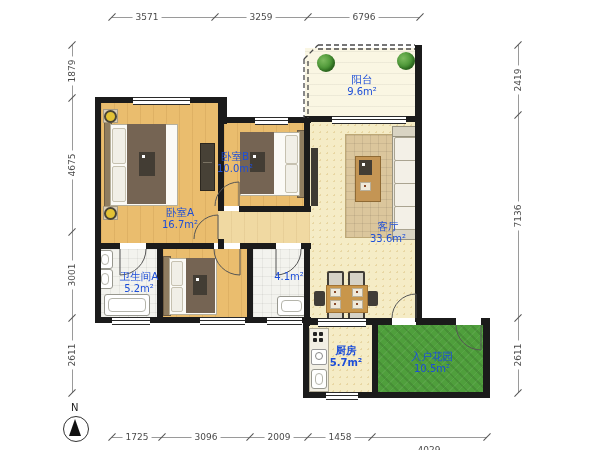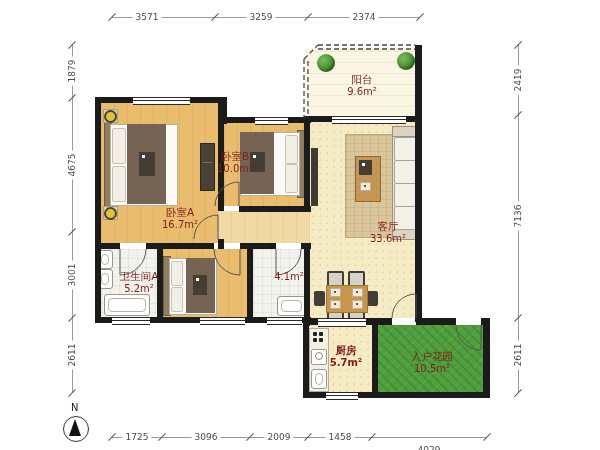--- a/index.html
+++ b/index.html
@@ -23,21 +23,21 @@
     background-image:repeating-linear-gradient(0deg,rgba(0,0,0,0.05) 0 1px,transparent 1px 11px);}
   .floor-garden{background:#4f9f3c;
     background-image:repeating-linear-gradient(45deg,rgba(0,0,0,0.10) 0 2px,transparent 2px 7px),
                      repeating-linear-gradient(-45deg,rgba(255,255,255,0.06) 0 1px,transparent 1px 6px);}
   
   .win-h{position:absolute;height:6px;background:#fff;border-top:1px solid #2a2a2a;border-bottom:1px solid #2a2a2a;}
   .win-h::after{content:"";position:absolute;left:0;right:0;top:2px;height:1px;background:#2a2a2a;}
   .win-h7{position:absolute;height:7px;background:#fff;border-top:1px solid #2a2a2a;border-bottom:1px solid #2a2a2a;}
   .win-h7::after{content:"";position:absolute;left:0;right:0;top:2px;height:1px;background:#2a2a2a;}
   
-  .room-label{position:absolute;width:84px;text-align:center;color:#7f1d1d;pointer-events:none;}
+  .room-label{position:absolute;width:84px;text-align:center;color:#1d4ed8;pointer-events:none;}
   .rname{font-size:10.5px;line-height:13px;}
   .rarea{font-size:10px;line-height:12px;}
   
   .dim-line-h{position:absolute;height:1px;background:#9a9a9a;}
   .dim-line-v{position:absolute;width:1px;background:#9a9a9a;}
   .tick{position:absolute;width:10px;height:1px;background:#555;transform:translate(-50%,-50%) rotate(-45deg);}
   .dim-lbl{position:absolute;font-size:9px;color:#4a4a4a;background:#fff;padding:0 3px;
            transform:translate(-50%,-50%);white-space:nowrap;}
   .dim-lbl-v{position:absolute;font-size:9px;color:#4a4a4a;background:#fff;padding:0 3px;
            transform:translate(-50%,-50%) rotate(-90deg);white-space:nowrap;}
@@ -284,21 +284,21 @@
     <div class="rarea">10.5m²</div>
   </div>
 
   <div class="dim-line-h" style="left:112px;top:17px;width:308px;"></div>
   <i class="tick" style="left:112px;top:17px;"></i>
     <i class="tick" style="left:215px;top:17px;"></i>
   <i class="tick" style="left:308px;top:17px;"></i>
     <i class="tick" style="left:420px;top:17px;"></i>
   <span class="dim-lbl" style="left:147px;top:17px;">3571</span>
   <span class="dim-lbl" style="left:261px;top:17px;">3259</span>
-  <span class="dim-lbl" style="left:364px;top:17px;">2374</span>
+  <span class="dim-lbl" style="left:364px;top:17px;">6796</span>
 
   <div class="dim-line-h" style="left:112px;top:437px;width:375px;"></div>
   <i class="tick" style="left:112px;top:437px;"></i>
     <i class="tick" style="left:162px;top:437px;"></i>
   <i class="tick" style="left:250px;top:437px;"></i>
     <i class="tick" style="left:308px;top:437px;"></i>
   <i class="tick" style="left:372px;top:437px;"></i>
     <i class="tick" style="left:487px;top:437px;"></i>
   <span class="dim-lbl" style="left:137px;top:437px;">1725</span>
   <span class="dim-lbl" style="left:206px;top:437px;">3096</span>

